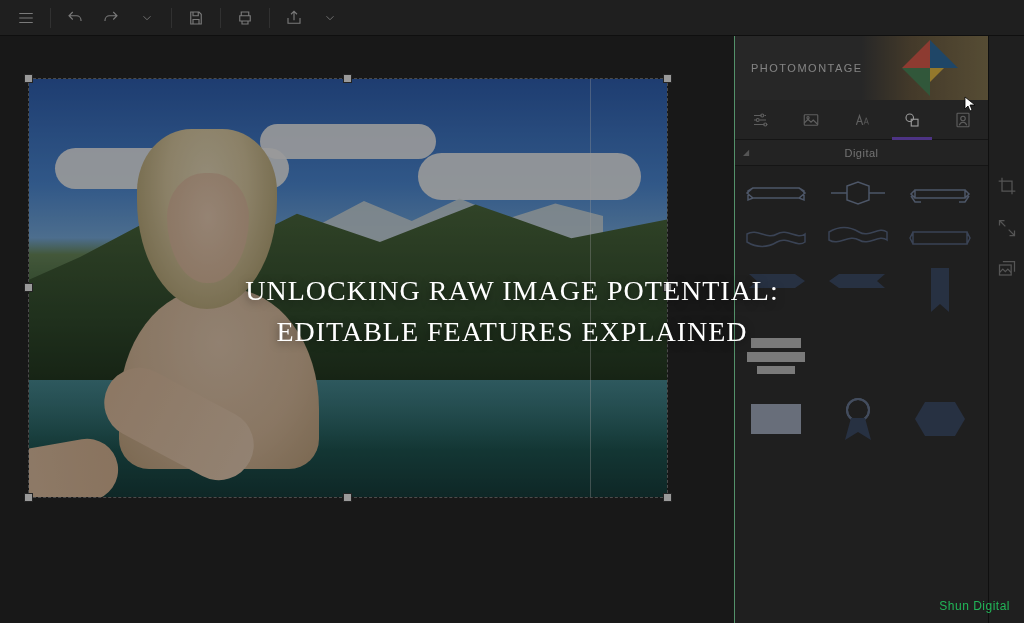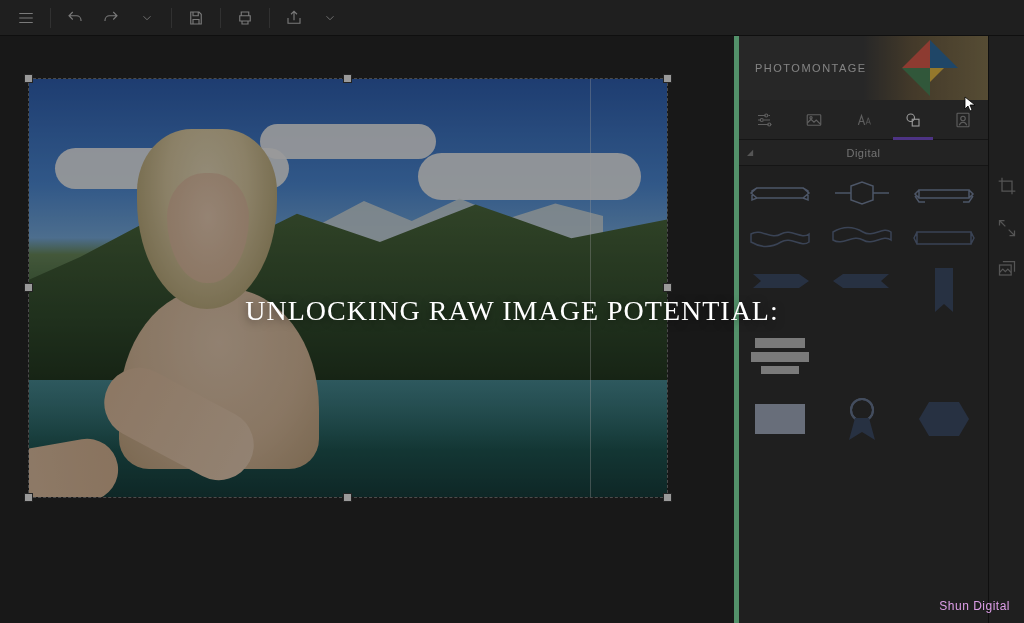--- a/index.html
+++ b/index.html
@@ -26,21 +26,21 @@
   .side-strip {
     position: absolute; top: 36px; right: 0; width: 36px; bottom: 0;
     background: #2b2b2b; border-left: 1px solid #111;
     display: flex; flex-direction: column; align-items: center; padding-top: 140px; gap: 22px;
   }
   .side-strip .sico { width: 20px; height: 20px; color: #888; cursor: pointer; }
   .side-strip .sico svg { width: 100%; height: 100%; fill: none; stroke: #888; stroke-width: 1.5; }
 
   .panel {
     position: absolute; top: 36px; right: 36px; width: 254px; bottom: 0;
-    background: #2b2b2b; border-left: 5px solid #86efac; display: flex; flex-direction: column;
+    background: #2b2b2b; border-left: 1px solid #86efac; display: flex; flex-direction: column;
   }
   .panel-header {
     height: 64px; position: relative; display: flex; align-items: center;
     padding-left: 16px; color: #d8d8d8; font-size: 11px; letter-spacing: 1.5px;
     background: linear-gradient(90deg, #3a3a3a 0%, #3a3a3a 50%, #6b5a3e 70%, #8a7950 100%);
     overflow: hidden;
   }
   .tangram {
     position: absolute; right: 30px; top: 4px; width: 56px; height: 56px;
   }
@@ -155,21 +155,21 @@
     position: absolute; inset: 0; display: flex; align-items: center; justify-content: center;
     background: rgba(15,15,15,0.42); flex-direction: column; text-align: center; padding: 0 40px;
     pointer-events: none;
   }
   .overlay h1 {
     color: #fff; font-weight: 400; letter-spacing: 1px; line-height: 1.45;
     font-size: 28px; text-shadow: 0 2px 8px rgba(0,0,0,0.5);
     font-family: Georgia, "Times New Roman", serif;
   }
   .watermark {
-    position: absolute; right: 14px; bottom: 10px; color: #f0abfc;
+    position: absolute; right: 14px; bottom: 10px; color: #22c55e;
     font-size: 12px; letter-spacing: 0.5px; opacity: 0.9;
   }
 </style>
 </head>
 <body>
 
 <div class="toolbar">
   <div class="tb-btn" title="Menu">
     <svg viewBox="0 0 24 24">
         <path d="M3 6h18M3 12h18M3 18h18"></path>
@@ -400,16 +400,17 @@
   </div>
 </div>
 
 <svg class="cursor-img" viewBox="0 0 16 16">
   <path d="M1 1l0 12 3-3 2 5 2-1-2-5 5 0z" fill="#fff" stroke="#000" stroke-width="0.8"></path>
 </svg>
 
 <div class="overlay">
   <h1>
     <span>UNLOCKING RAW IMAGE POTENTIAL:</span><br>
+    <span>EDITABLE FEATURES EXPLAINED</span>
   </h1>
 </div>
 
 <div class="watermark">Shun Digital</div>
 
 </body></html>

